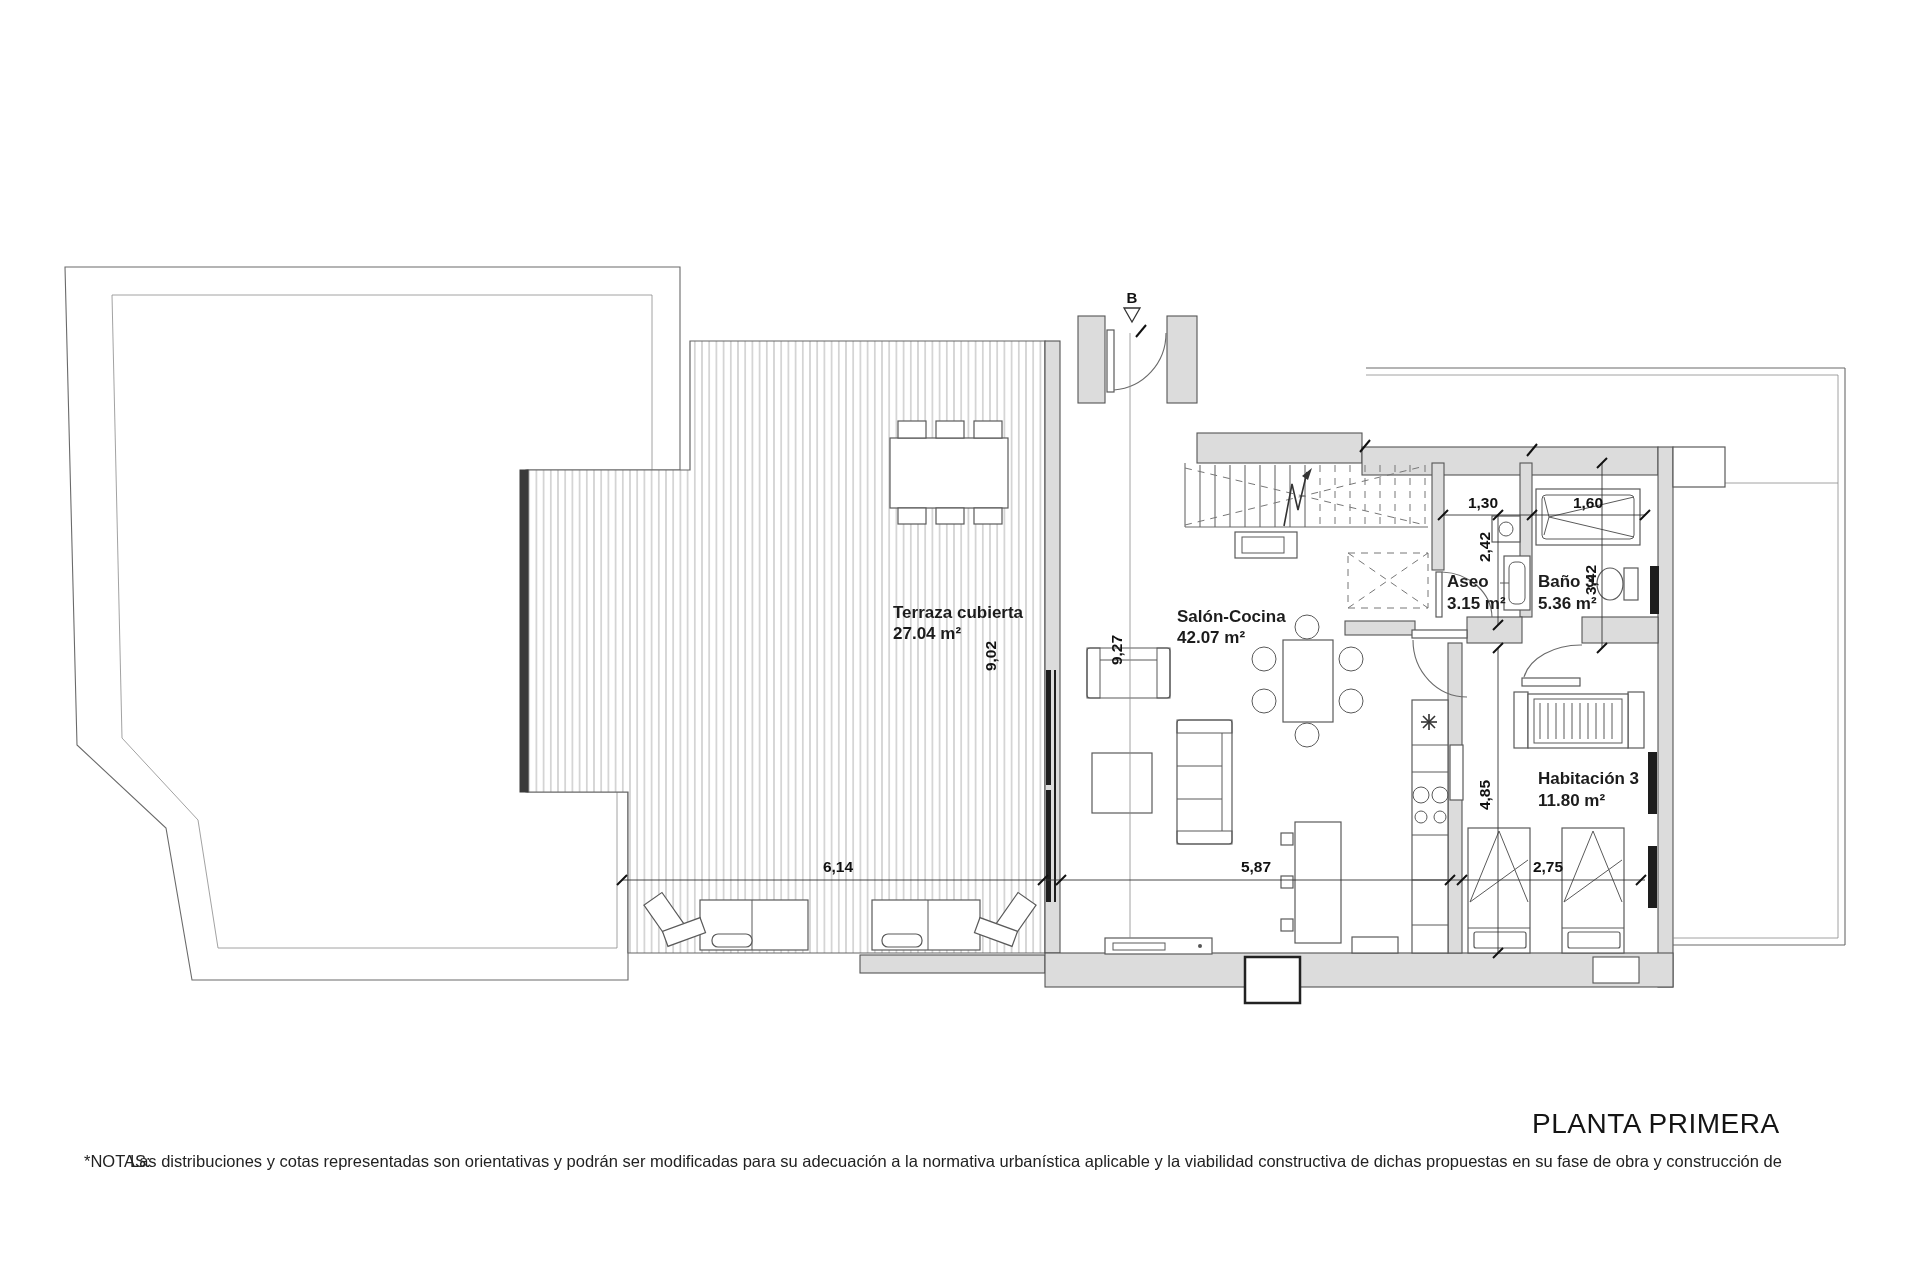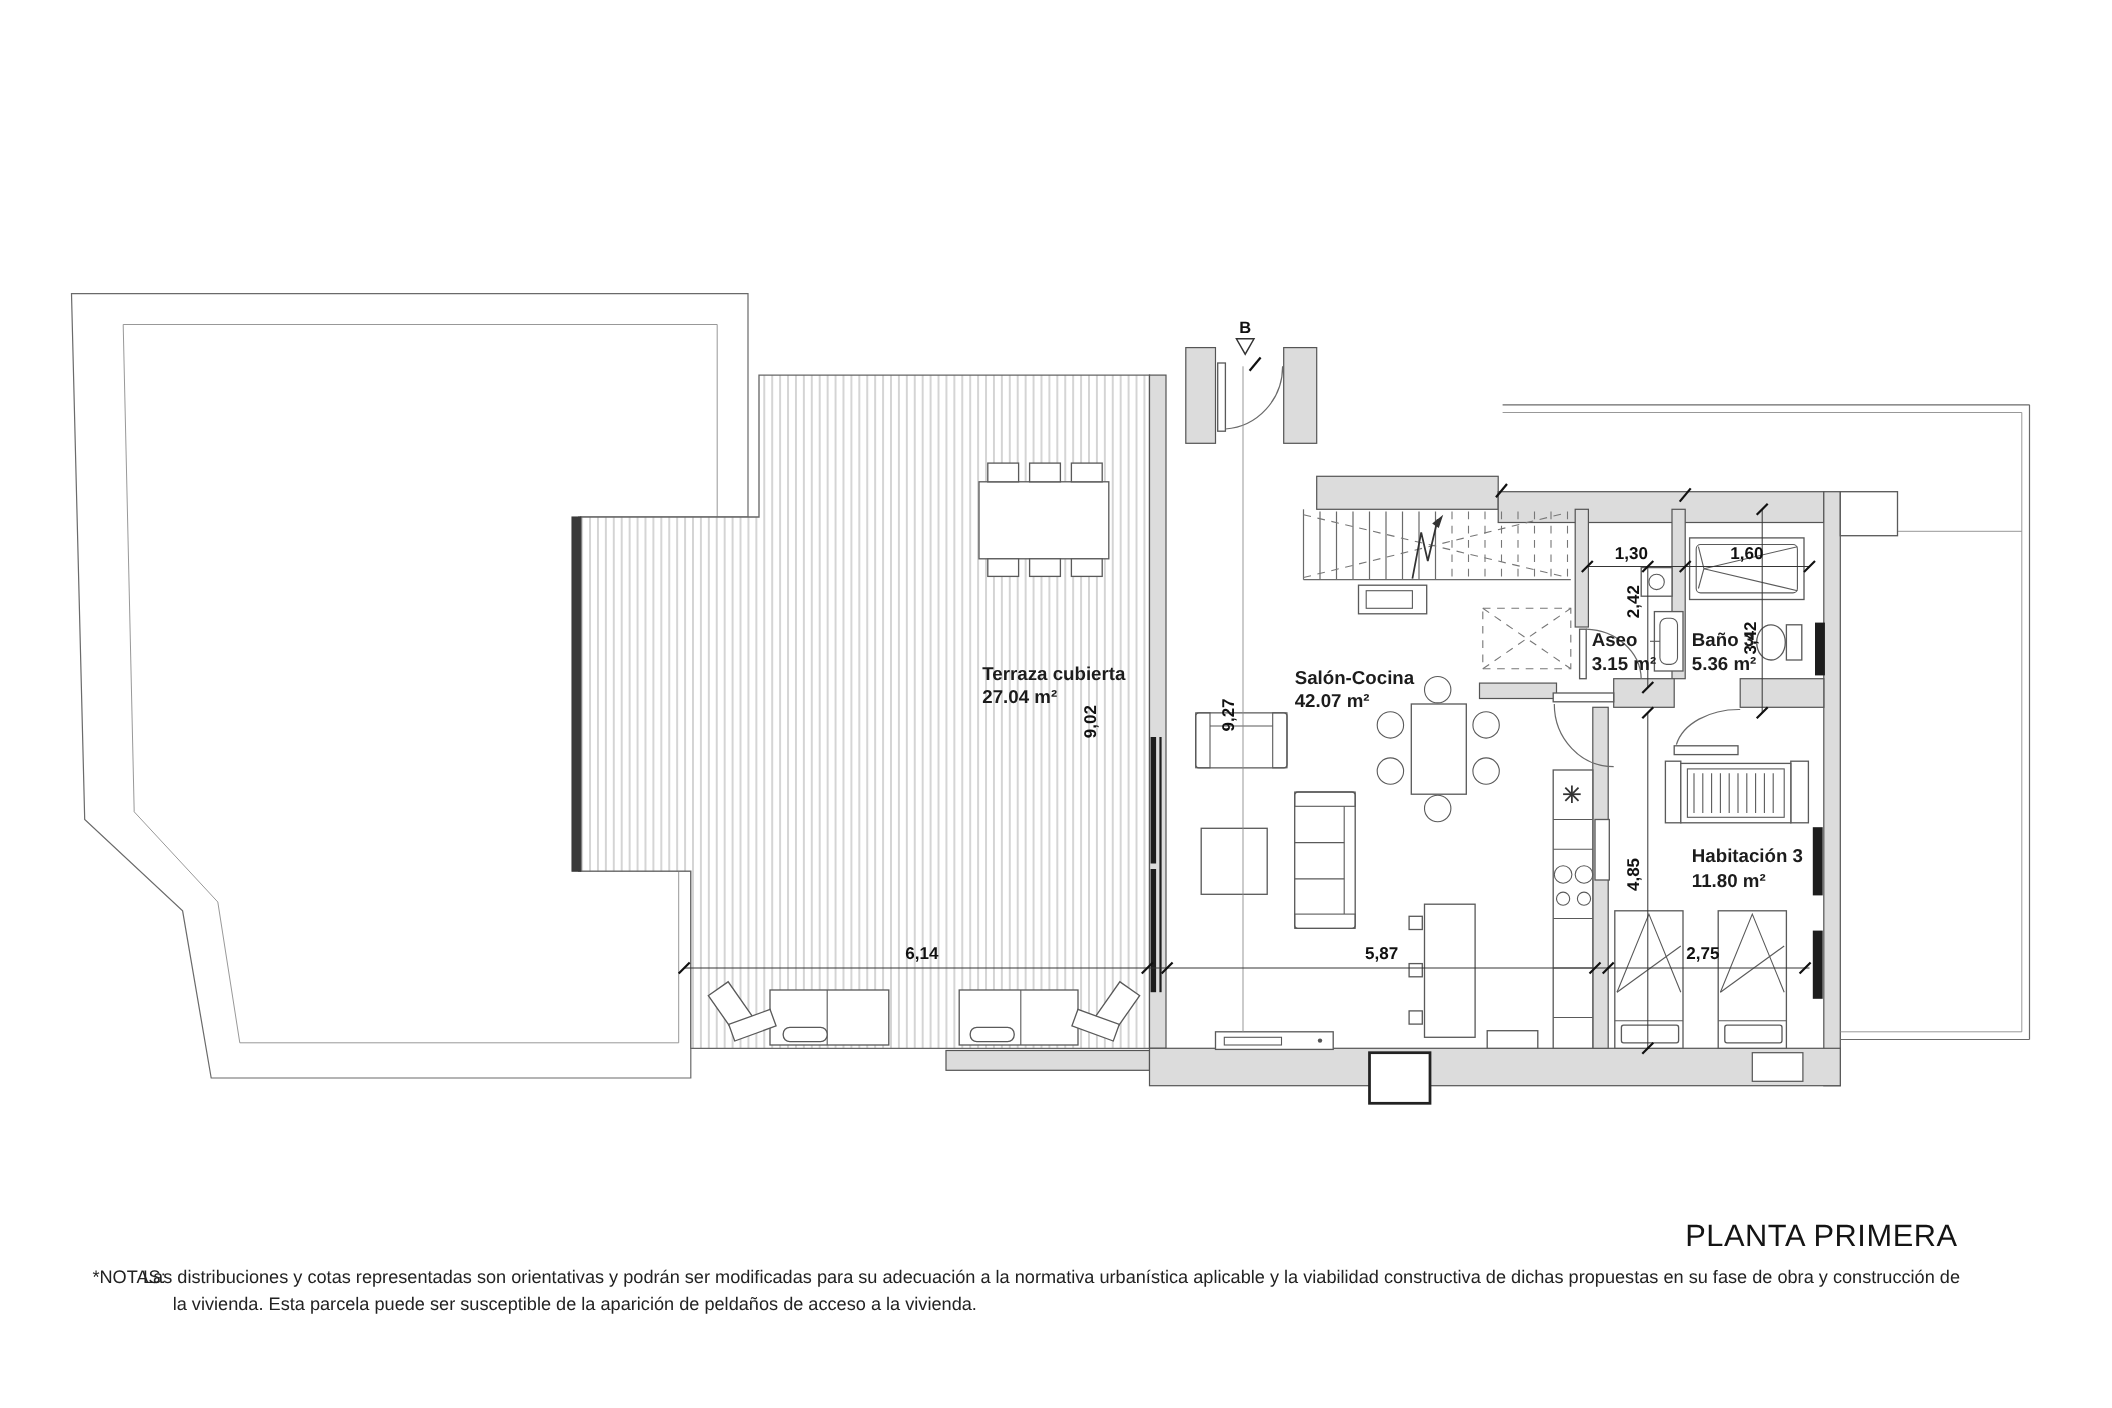--- a/index.html
+++ b/index.html
@@ -355,14 +355,13 @@
     <text class="rlabel" x="1538" y="587">Baño 3</text>
     <text class="rlabel" x="1538" y="609">5.36 m²</text>
     <text class="rlabel" x="1538" y="784">Habitación 3</text>
     <text class="rlabel" x="1538" y="806">11.80 m²</text>
   </g>
 </svg>
 
   <div class="plan-title">PLANTA PRIMERA</div>
   <div class="note note-label">*NOTAS:</div>
   <div class="note note-line1">Las distribuciones y cotas representadas son orientativas y podrán ser modificadas para su adecuación a la normativa urbanística aplicable y la viabilidad constructiva de dichas propuestas en su fase de obra y construcción de</div>
-  <div class="note note-line2">la vivienda. Esta parcela puede ser susceptible de la aparición de peldaños de acceso a la vivienda.</div>
 </div>
 
 </body></html>

